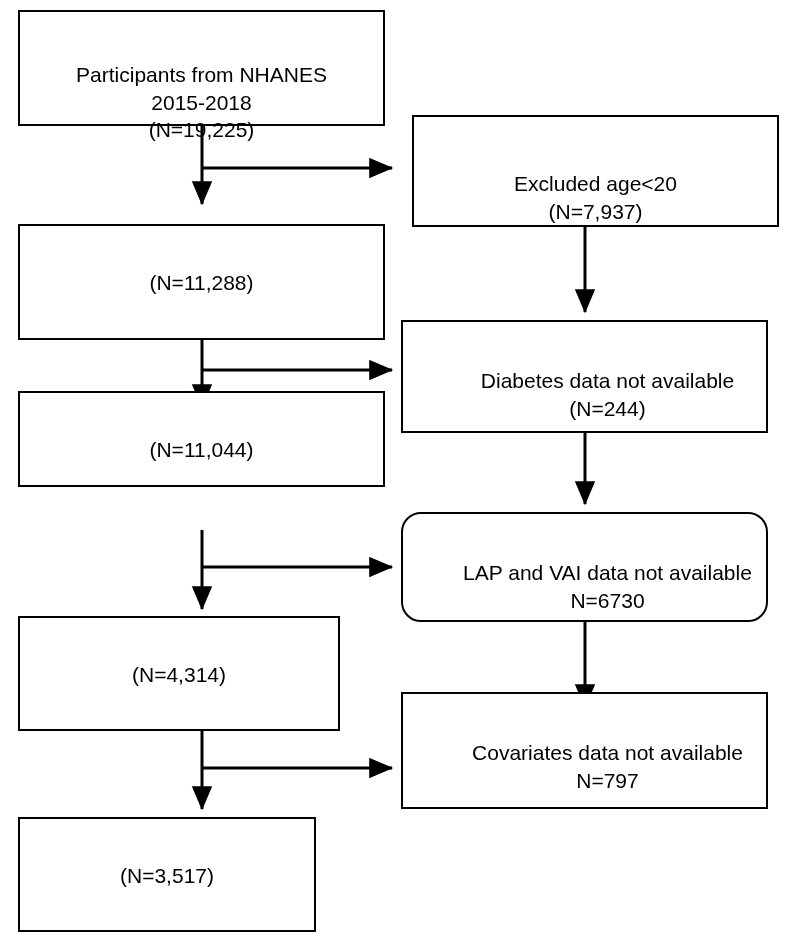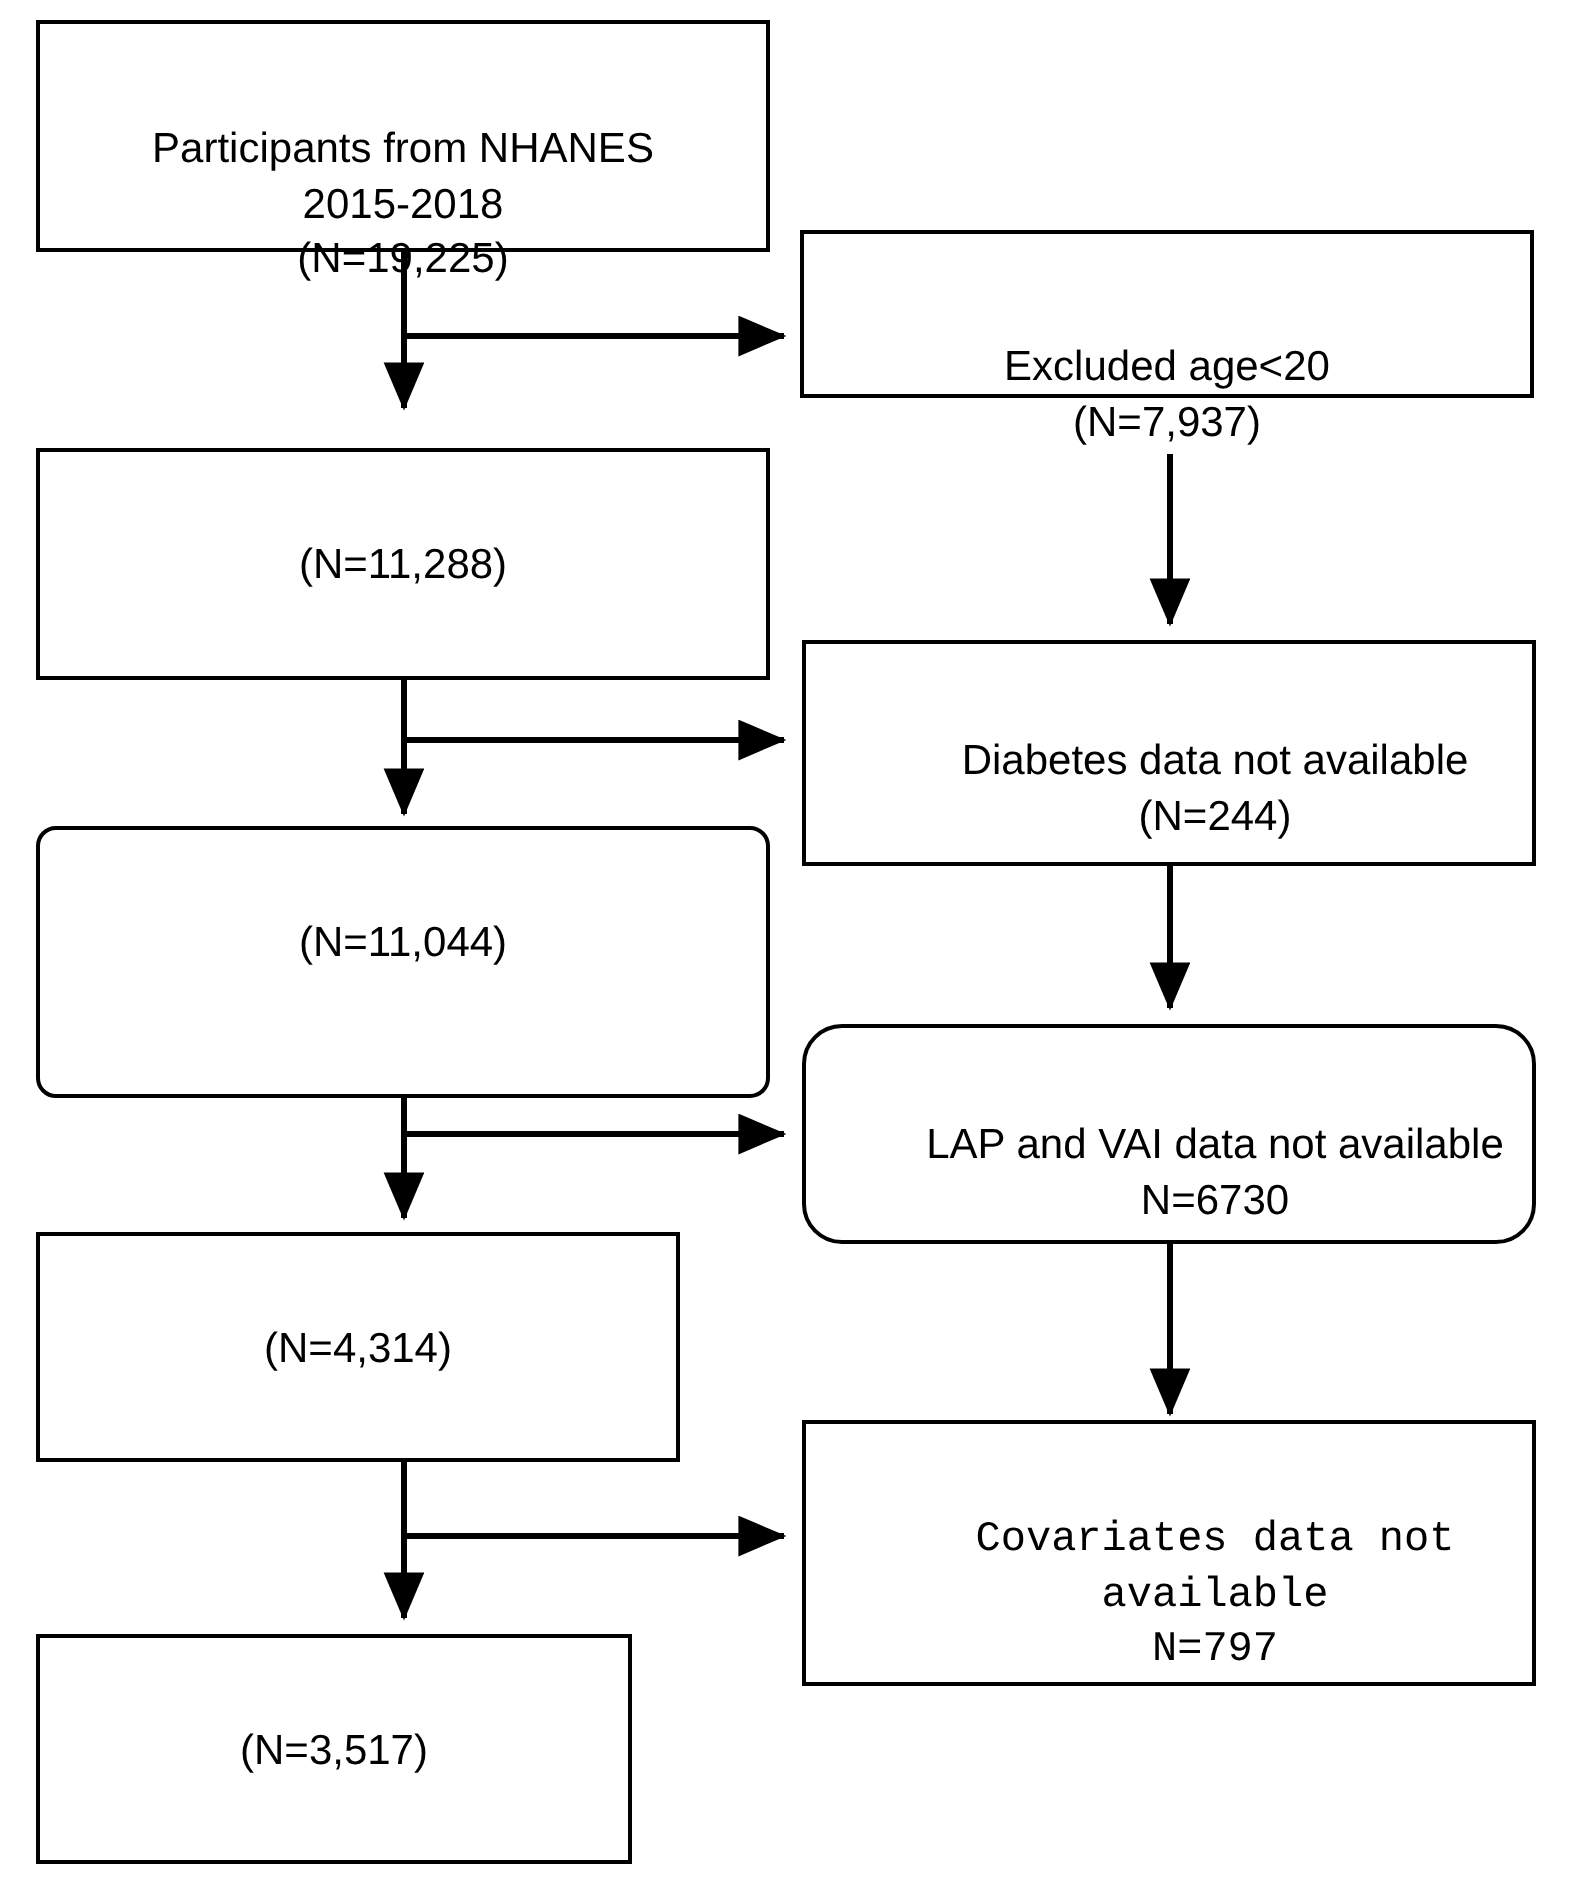--- a/index.html
+++ b/index.html
@@ -113,45 +113,45 @@
   <div class="node left head" style="left:18px; top:10px; width:367px; height:116px;">
     <span class="node-text">Participants from NHANES
 2015-2018
 (N=19,225)</span>
   </div>
 
   <div class="node left" style="left:18px; top:224px; width:367px; height:116px;">
     <span class="node-text">(N=11,288)</span>
   </div>
 
-  <div class="node left" style="left:18px; top:413px; width:367px; height:136px;border-radius:10px;">
+  <div class="node left" style="left:18px; top:391px; width:367px; height:96px;">
     <span class="node-text">(N=11,044)</span>
   </div>
 
   <div class="node left" style="left:18px; top:616px; width:322px; height:115px;">
     <span class="node-text">(N=4,314)</span>
   </div>
 
   <div class="node left" style="left:18px; top:817px; width:298px; height:115px;">
     <span class="node-text">(N=3,517)</span>
   </div>
 
-  <div class="node right" style="left:400px; top:115px; width:367px; height:84px;">
+  <div class="node right" style="left:412px; top:115px; width:367px; height:112px;">
     <span class="node-text">Excluded age&lt;20
 (N=7,937)</span>
   </div>
 
   <div class="node right tall" style="left:401px; top:320px; width:367px; height:113px;">
     <span class="node-text">Diabetes data not available
 (N=244)</span>
   </div>
 
   <div class="node right tall" style="left:401px; top:512px; width:367px; height:110px;border-radius:20px;">
     <span class="node-text">LAP and VAI data not available
 N=6730</span>
   </div>
 
-  <div class="node right tall" style="left:401px; top:710px; width:367px; height:133px;font-family:Liberation Mono, monospace;">
+  <div class="node right tall" style="left:401px; top:692px; width:367px; height:117px;">
     <span class="node-text">Covariates data not available
 N=797</span>
   </div>
 
 </div>
 
 </body></html>

